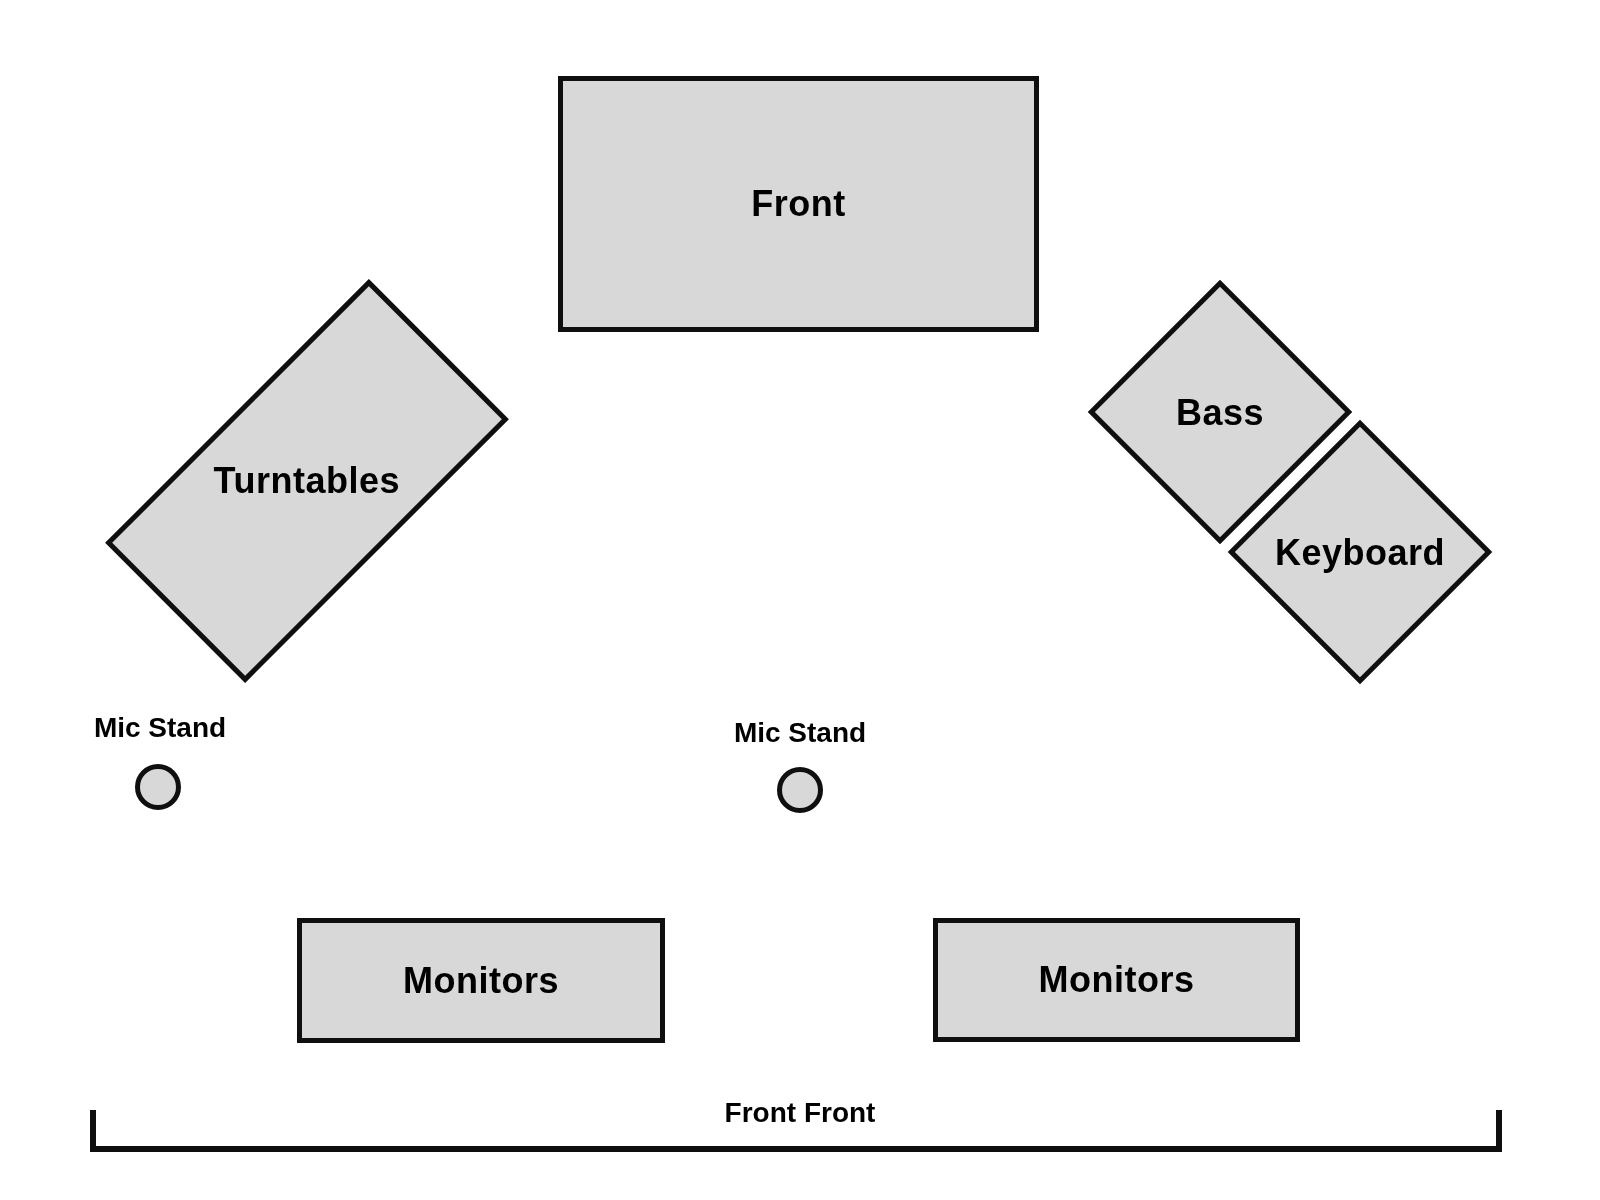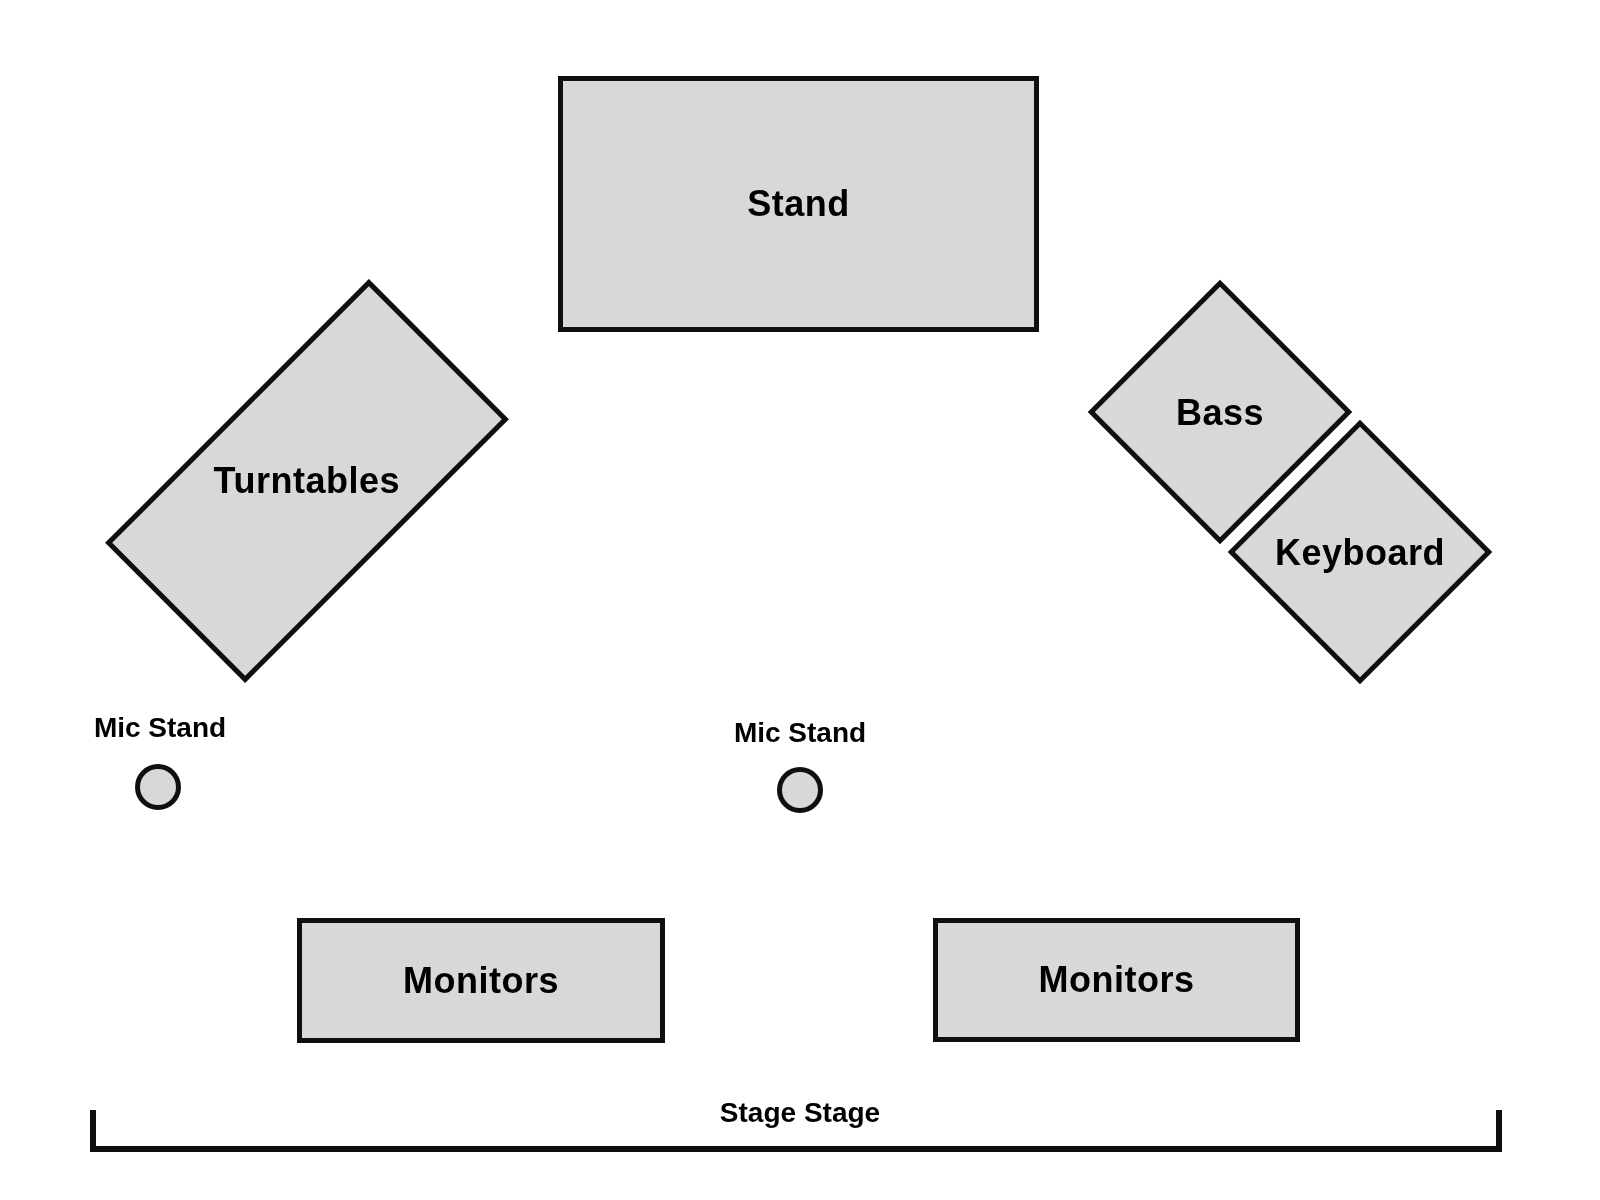--- a/index.html
+++ b/index.html
@@ -74,21 +74,21 @@
     border-bottom: 6px solid var(--shape-border, #0f0f0f);
     box-sizing: border-box;
   }
 </style>
 </head>
 <body>
 
 <div class="canvas">
 
   <div class="shape drums">
-    <span class="label">Stand</span>
+    <span class="label">Front</span>
   </div>
 
   <div class="shape turntables">
     <span class="label unrot">Turntables</span>
   </div>
 
   <div class="shape bass">
     <span class="label unrot">Bass</span>
   </div>
 
@@ -103,16 +103,16 @@
   <div class="mic-circle mic-circle-center"></div>
 
   <div class="shape monitors-left">
     <span class="label">Monitors</span>
   </div>
 
   <div class="shape monitors-right">
     <span class="label">Monitors</span>
   </div>
 
-  <div class="free-label stage-front-label">Stage Stage</div>
+  <div class="free-label stage-front-label">Front Front</div>
   <div class="bracket"></div>
 
 </div>
 
 </body></html>

